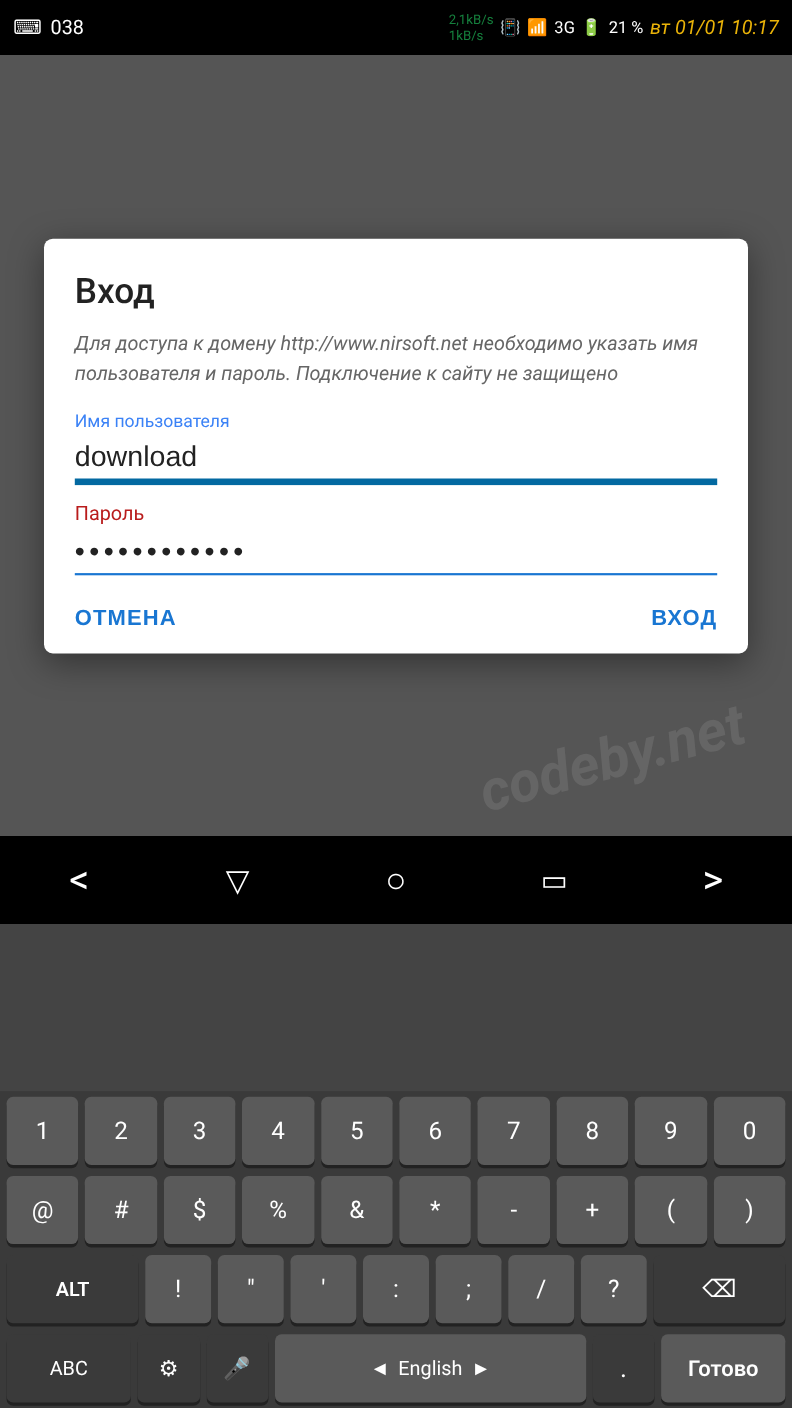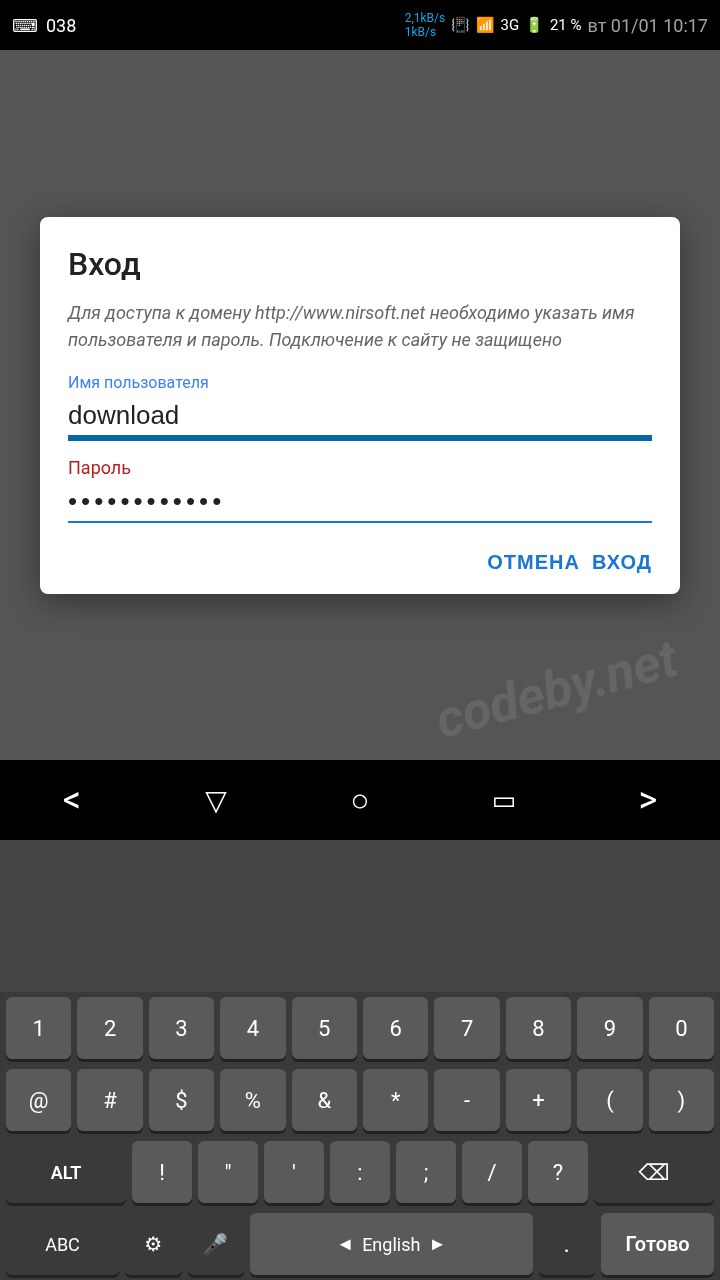--- a/index.html
+++ b/index.html
@@ -19,23 +19,23 @@
       background: #000;
       display: flex;
       align-items: center;
       justify-content: space-between;
       padding: 0 12px;
       color: #fff;
       font-size: 18px;
     }
     .status-left { display: flex; align-items: center; gap: 8px; }
     .status-right { display: flex; align-items: center; gap: 6px; font-size: 15px; }
-    .status-right .bt-time { color: #a3a3a3; font-size: 18px; }
+    .status-right .bt-time { color: #eab308; font-style: italic; font-size: 18px; }
     .status-right .battery { color: #fff; }
-    .network-speeds { display: flex; flex-direction: column; font-size: 12px; color: #0ea5e9; line-height: 1.2; }
+    .network-speeds { display: flex; flex-direction: column; font-size: 12px; color: #15803d; line-height: 1.2; }
 
     
     #main-area {
       width: 720px;
       height: 710px;
       background: #555;
       display: flex;
       align-items: center;
       justify-content: center;
       position: relative;
@@ -107,21 +107,21 @@
       font-size: 26px;
       color: #222;
       padding: 4px 0;
       outline: none;
       background: transparent;
       font-family: Arial, sans-serif;
       letter-spacing: 4px;
     }
     .dialog-actions {
       display: flex;
-      justify-content: flex-end;
+      justify-content: space-between;
       gap: 12px;
       margin-top: 28px;
     }
     .btn-cancel {
       font-size: 20px;
       font-weight: 600;
       color: #1976d2;
       background: none;
       border: none;
       cursor: pointer;

